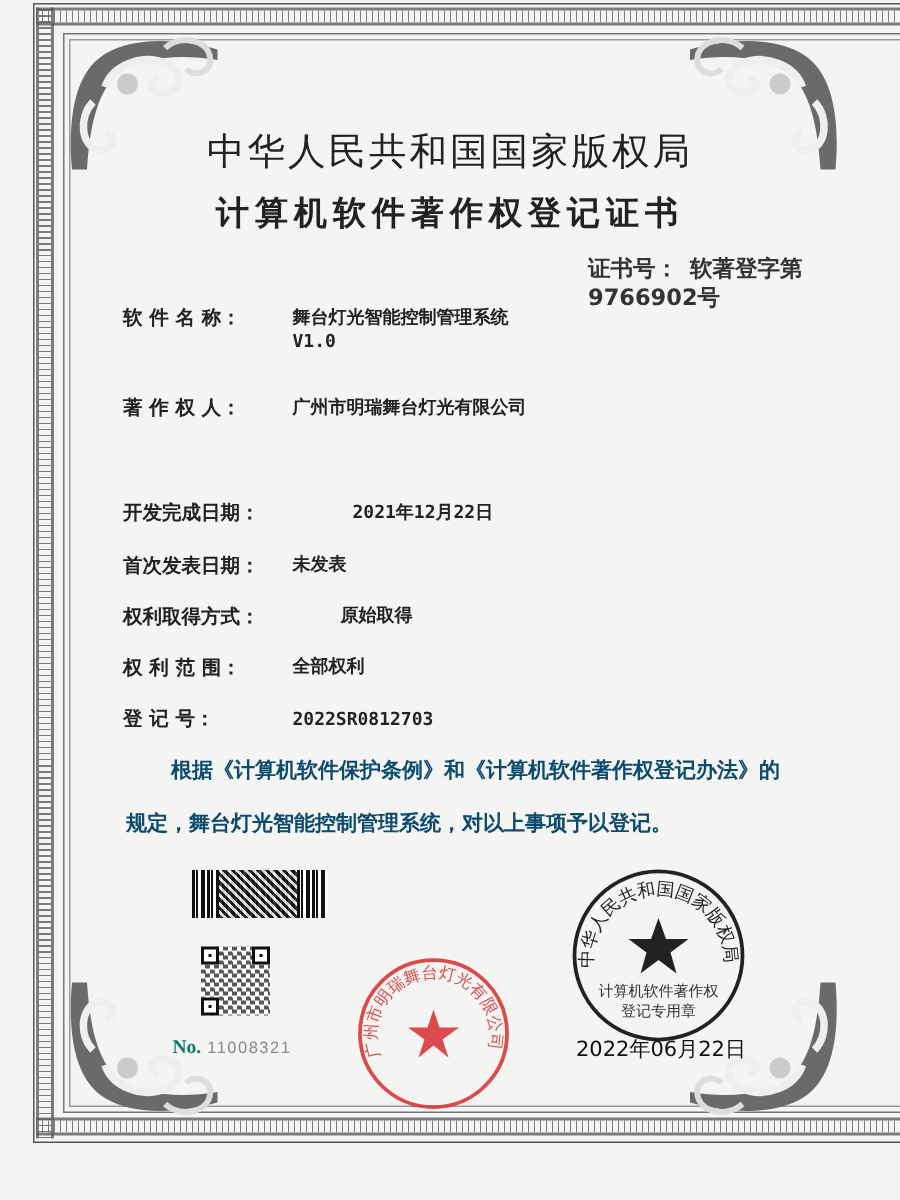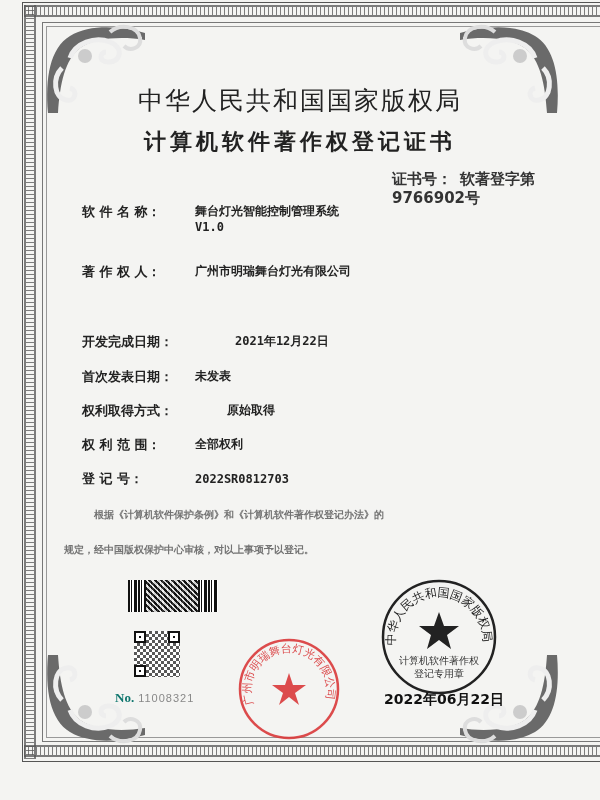--- a/index.html
+++ b/index.html
@@ -31,41 +31,41 @@
   .field .value { font-family:"DejaVu Sans Mono", monospace; font-weight:bold; font-size:12px; }
   .field .value2 { display:block; }
   .f-name { top:203px; }
   .f-owner { top:263px; }
   .f-devdate { top:333px;gap:40px; }
   .f-pubdate { top:368px; }
   .f-method { top:402px;gap:32px; }
   .f-scope { top:436px; }
   .f-regno { top:470px;align-items:center; }
 
-  .para { position:absolute; left:64px; width:470px; font-size:10px; font-weight:bold; line-height:35px; color:#737373; }
+  .para { position:absolute; left:84px; width:470px; font-size:14px; font-weight:bold; line-height:35px; color:#0c4a6e; }
   .para .p1 { padding-left:30px; display:block; }
 
   .barcode { position:absolute; left:128px; top:580px; width:90px; height:32px;
     background: repeating-linear-gradient(90deg, #111 0 2px, #fff 2px 3px, #111 3px 4px, #fff 4px 6px, #111 6px 9px, #fff 9px 10px); }
   .barcode .mid { position:absolute; left:18px; top:0; width:52px; height:32px;
     background:
       repeating-linear-gradient(45deg, #111 0 2px, #eee 2px 4px),
       #333; opacity:.85; }
   .qr { position:absolute; left:134px; top:631px; width:46px; height:46px; background:#fff; }
   .qr .finder { position:absolute; width:12px; height:12px; border:2px solid #111; box-sizing:border-box; }
   .qr .finder::after { content:""; position:absolute; left:3px; top:3px; width:2px; height:2px; background:#111; }
   .qr .body { position:absolute; left:0; top:0; width:46px; height:46px;
     background: repeating-conic-gradient(#111 0 25%, #fff 0 50%) 0 0/6px 6px; opacity:.7; }
   .no { position:absolute; left:115px; top:690px; font-family:"Liberation Serif", serif; font-size:13px; }
   .no .lbl { font-weight:bold; color:#0f766e; }
   .no .num { color:#888; font-family:"Liberation Sans", sans-serif; font-size:11px; letter-spacing:1px; margin-left:4px; }
 
   .seal-red { position:absolute; left:237px; top:637px; width:104px; height:104px; }
   .seal-black { position:absolute; left:380px; top:578px; width:118px; height:118px; }
-  .seal-date { position:absolute; left:384px; top:691px; font-size:14px; font-weight:bold; color:#111; }
+  .seal-date { position:absolute; left:384px; top:691px; font-size:14px; font-weight:normal; color:#111; }
 </style>
 </head>
 <body>
 
 <div class="frame-outer"></div>
 <div class="meander-top"></div>
 <div class="meander-bottom"></div>
 <div class="meander-left"></div>
 <div class="frame-inner"></div>
 <div class="frame-inner2"></div>
@@ -132,21 +132,21 @@
   <span class="label">权 利 范 围：</span>
   <span class="value">全部权利</span>
 </div>
 <div class="field f-regno">
   <span class="label">登    记    号：</span>
   <span class="value">2022SR0812703</span>
 </div>
 
 <div class="para" style="top:497px;">
   <span class="p1">根据《计算机软件保护条例》和《计算机软件著作权登记办法》的</span>
-  <span>规定，经中国版权保护中心审核，对以上事项予以登记。</span>
+  <span>规定，舞台灯光智能控制管理系统，对以上事项予以登记。</span>
 </div>
 
 <div class="barcode">
     <div class="mid"></div>
   </div>
 <div class="qr">
   <div class="body"></div>
   <div class="finder" style="left:0;top:0;background:#fff;"></div>
   <div class="finder" style="left:34px;top:0;background:#fff;"></div>
   <div class="finder" style="left:0;top:34px;background:#fff;"></div>

